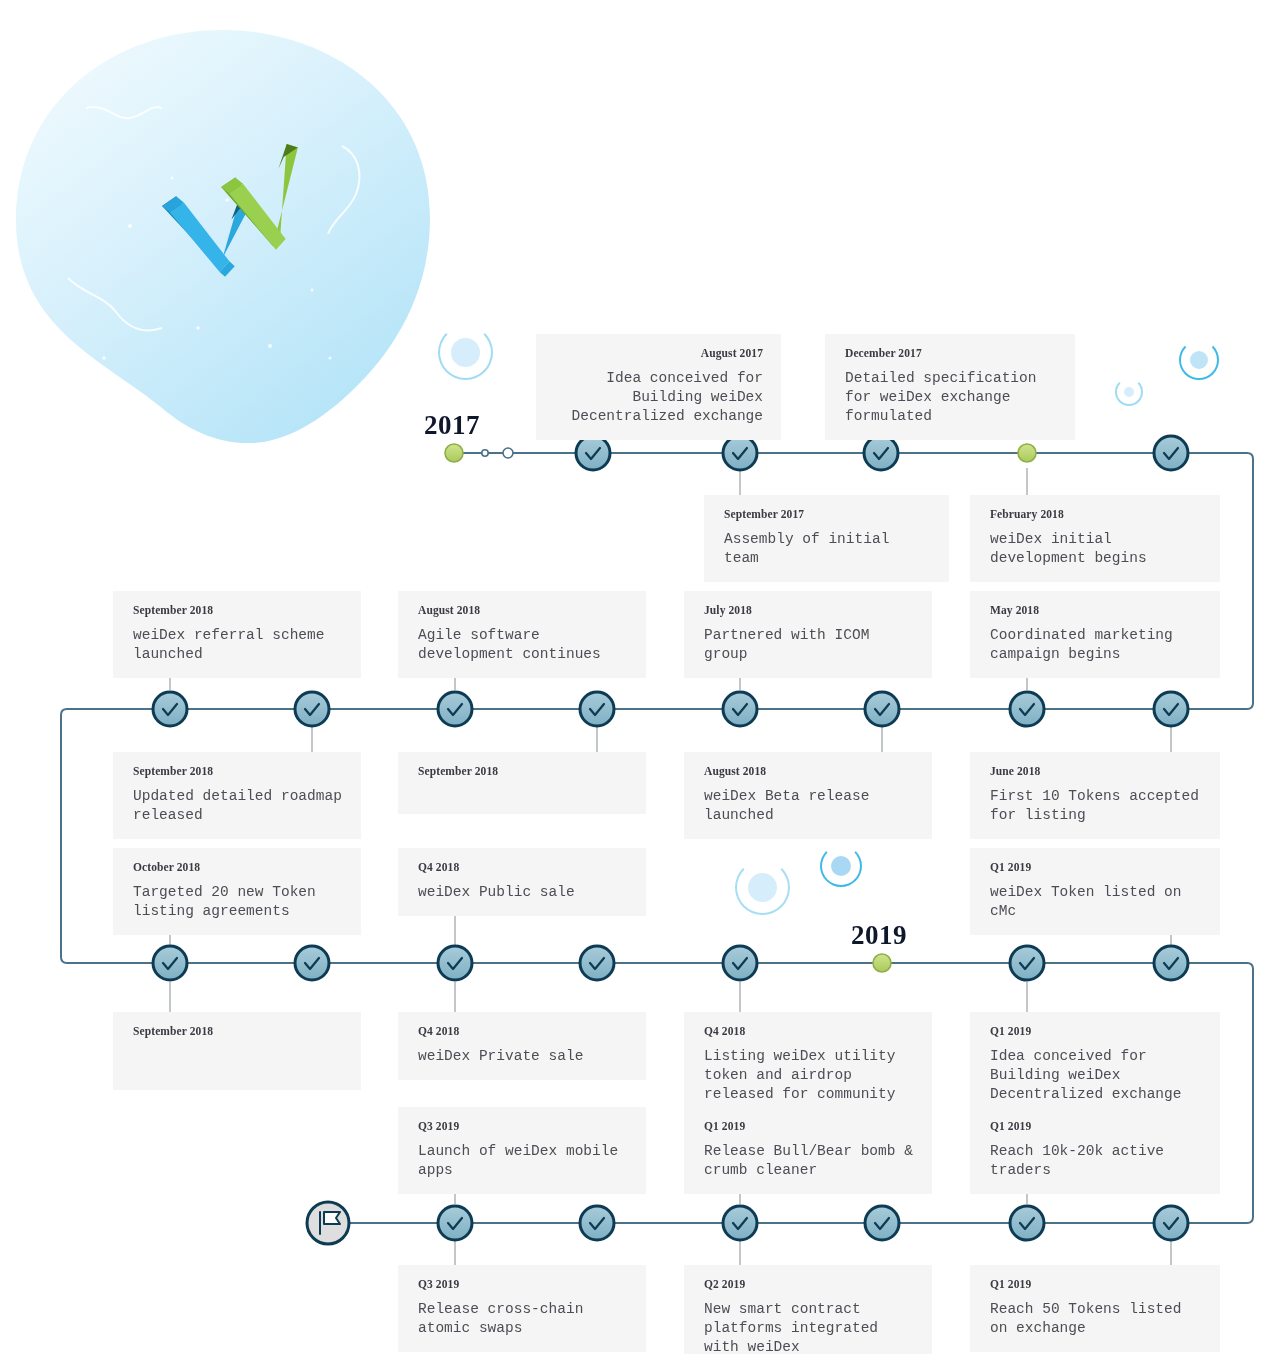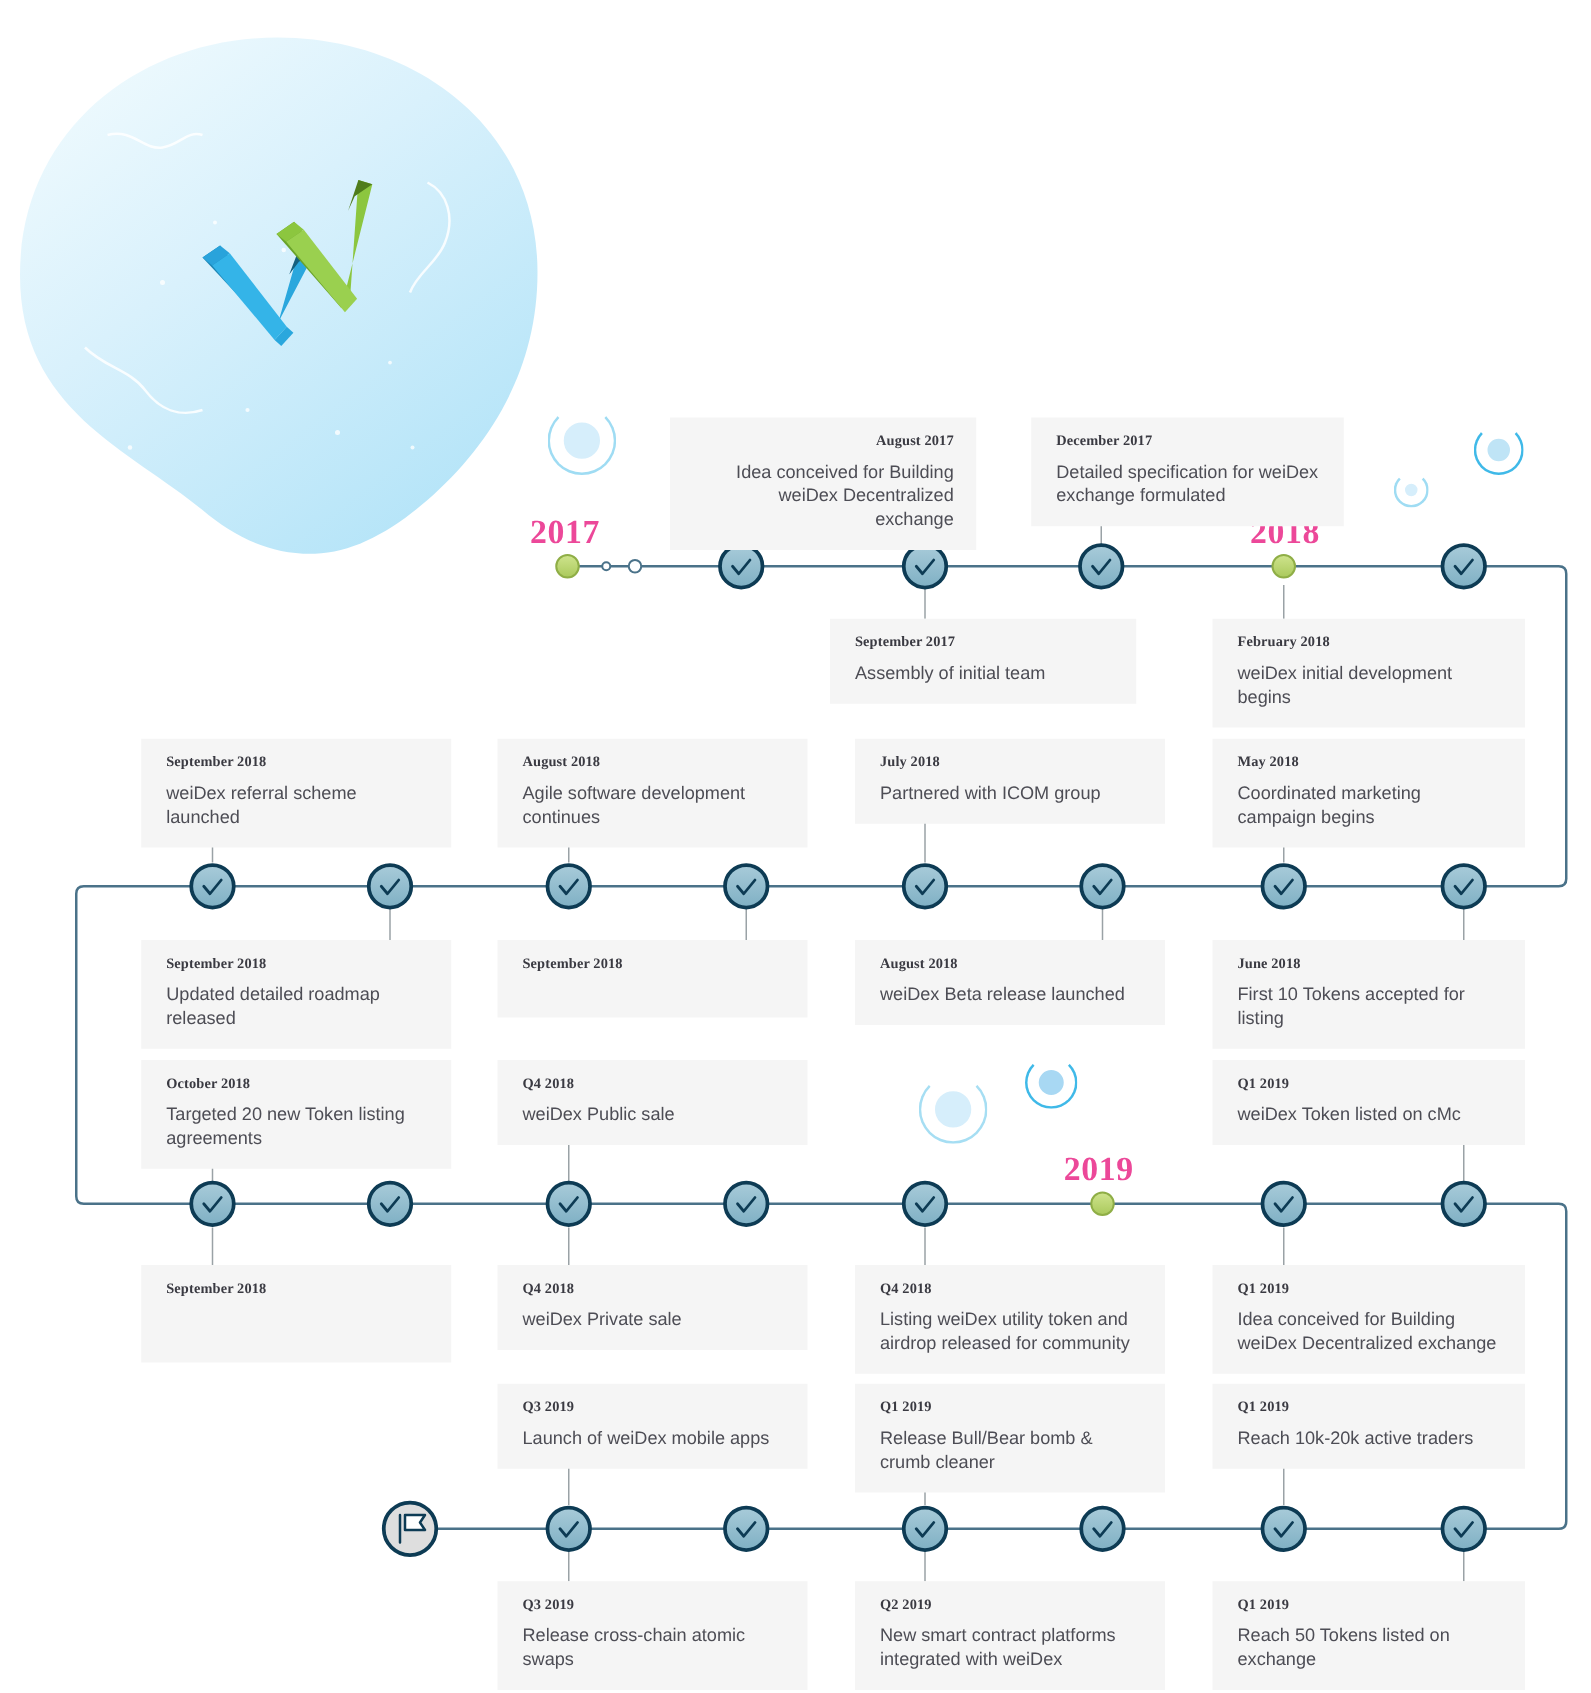--- a/index.html
+++ b/index.html
@@ -23,34 +23,34 @@
   .card .when{
     font-family:"Liberation Serif", serif;
     font-weight:bold;
     font-size:11.5px;
     color:#3a3a42;
     letter-spacing:.1px;
     margin:0 0 9px 0;
     line-height:1;
   }
   .card .what{
-    font-family:Liberation Sans, sans-serif;
+    font-family:Liberation Mono, monospace;
     font-size:14.5px;
     color:#4d4d55;
     line-height:1.32;
     margin:0;
   }
 
   
   .year{
     position:absolute;
     font-family:"Liberation Serif", serif;
     font-weight:bold;
     font-size:27px;
-    color:#ec4899;
+    color:#0f172a;
     letter-spacing:.5px;
     line-height:1;
   }
 
   
   .blob{
     position:absolute;
     left:12px;top:28px;width:420px;height:420px;
     pointer-events:none;
   }
@@ -287,21 +287,21 @@
 
   <div id="cards">
       <div class="card" style="left: 536px; top: 334px; width: 245px; min-height: 80px; text-align: right;">
         <p class="when">August 2017</p>
         <p class="what">Idea conceived for Building weiDex Decentralized exchange</p>
       </div>
       <div class="card" style="left: 825px; top: 334px; width: 250px; min-height: 80px;">
         <p class="when">December 2017</p>
         <p class="what">Detailed specification for weiDex exchange formulated</p>
       </div>
-      <div class="card" style="left: 664px; top: 495px; width: 245px; min-height: 65px;">
+      <div class="card" style="left: 704px; top: 495px; width: 245px; min-height: 65px;">
         <p class="when">September 2017</p>
         <p class="what">Assembly of initial team</p>
       </div>
       <div class="card" style="left: 970px; top: 495px; width: 250px; min-height: 65px;">
         <p class="when">February 2018</p>
         <p class="what">weiDex initial development begins</p>
       </div>
       <div class="card" style="left: 113px; top: 591px; width: 248px; min-height: 62px;">
         <p class="when">September 2018</p>
         <p class="what">weiDex referral scheme launched</p>

